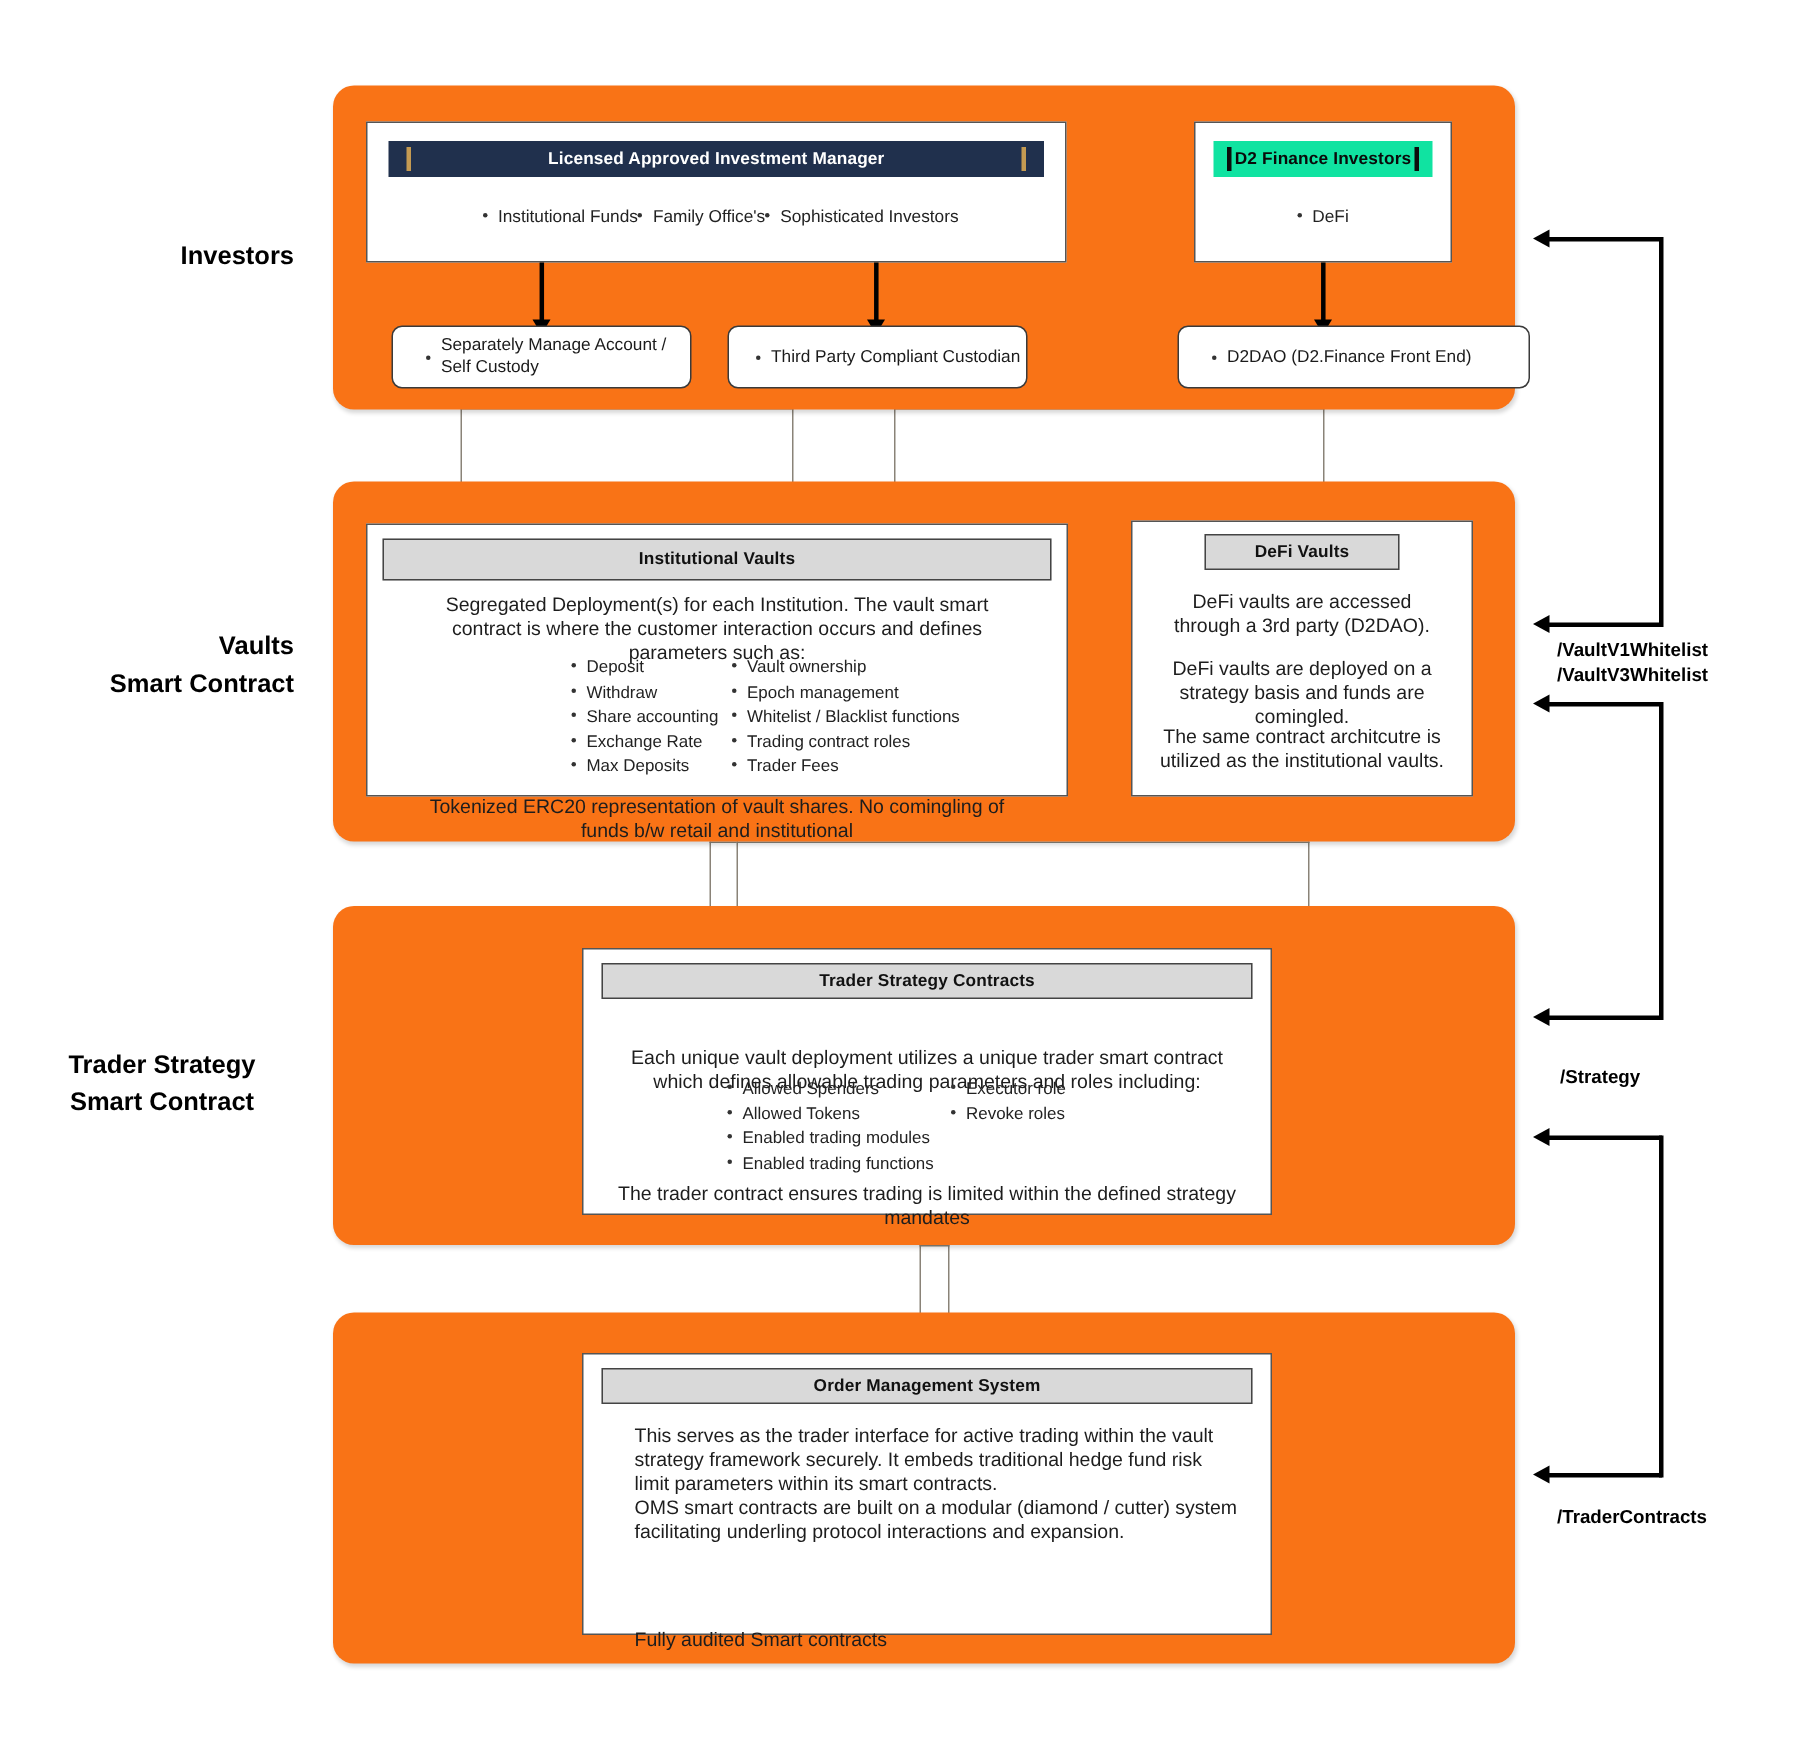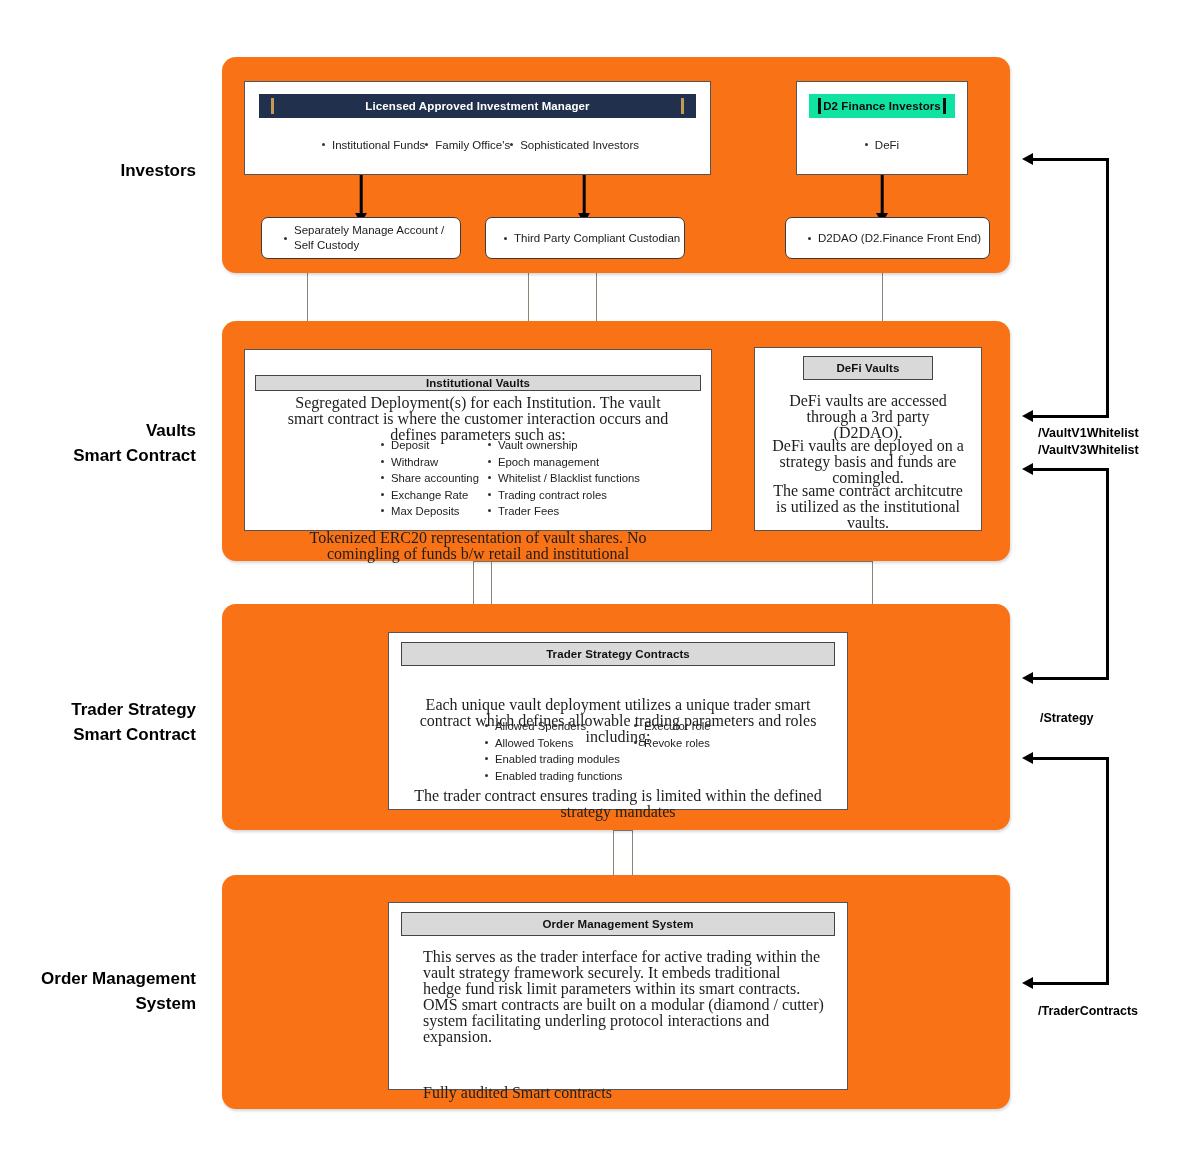--- a/index.html
+++ b/index.html
@@ -107,24 +107,23 @@
     height: 3px;
     background: #333;
     border-radius: 50%;
     margin-right: 7px;
     position: relative;
     top: -3px;
     flex: none;
   }
   .para {
     position: absolute;
-    font-size: 16px;
+    font-size: 13px;
     line-height: 16px;
     color: #1d1d1d;
-    font-family: Liberation Serif, serif;
   }
   .para.center { text-align: center; }
   .para.left   { text-align: left; }
 
   .ul {
     position: absolute;
     margin: 0;
     padding: 0;
     list-style: none;
     font-size: 11.3px;
@@ -197,25 +196,23 @@
 </head>
 <body>
 
 <div id="canvas">
 
   <div class="row-label" style="left:20px; top:158px; width:176px;">Investors</div>
 
   <div class="row-label" style="left:20px; top:418px; width:176px;">Vaults
 Smart Contract</div>
 
-  <div class="row-label" style="left:20px; top:697px; width:176px;">Trader Strategy
+  <div class="row-label" style="left:20px; top:697px; width:176px;text-align:center;">Trader Strategy
 Smart Contract</div>
 
-  <div class="row-label" style="left:10px; top:966px; width:186px;">Order Management
-System</div>
 
   <div class="conn vline" style="left:307px; top:272px; height:50px;"></div>
   <div class="conn hline" style="left:307px; top:272px; width:222px;"></div>
   <div class="conn vline" style="left:528px; top:272px; height:50px;"></div>
   <div class="conn vline" style="left:596px; top:272px; height:50px;"></div>
   <div class="conn hline" style="left:596px; top:272px; width:287px;"></div>
   <div class="conn vline" style="left:882px; top:272px; height:50px;"></div>
 
   <div class="conn vline" style="left:473px; top:561px; height:44px;"></div>
   <div class="conn hline" style="left:473px; top:561px; width:18px;"></div>
@@ -282,30 +279,30 @@
       <span class="dot" style="margin-left:22px; top:0;"></span>
       <span style="font-size:11.5px; line-height:15px; white-space:pre-line;">Separately Manage Account /
 Self Custody</span>
     </div>
 
     <div class="card rounded" style="left:263px; top:160px; width:200px; height:42px; display:flex; align-items:center;">
       <span class="dot" style="margin-left:18px; top:0;"></span>
       <span style="font-size:11.5px; line-height:15px;">Third Party Compliant Custodian</span>
     </div>
 
-    <div class="card rounded" style="left:563px; top:160px; width:205px; height:42px; display:flex; align-items:center;text-align:right;">
+    <div class="card rounded" style="left:563px; top:160px; width:235px; height:42px; display:flex; align-items:center;text-align:right;">
       <span class="dot" style="margin-left:22px; top:0;"></span>
       <span style="font-size:11.5px; line-height:15px;">D2DAO (D2.Finance Front End)</span>
     </div>
   </div>
 
   <div class="panel" style="left:222px; top:321px; width:788px; height:240px;">
 
     <div class="card" style="left:22px; top:28px; width:468px; height:182px;">
-      <div class="bar grey" style="left:10px; top:9px; right:10px; height:16px;margin-top:16px;">
+      <div class="bar grey" style="left:10px; top:9px; right:10px; height:28px;">
         <span>Institutional Vaults</span>
       </div>
       <div class="para center" style="left:32px; top:45px; right:32px;">Segregated Deployment(s) for each Institution. The vault smart contract is where the customer interaction occurs and defines parameters such as:</div>
 
       <ul class="ul" style="left:136px; top:87px;">
         <li>
             <span class="dot"></span>
             <span>Deposit</span>
           </li>
         <li>

